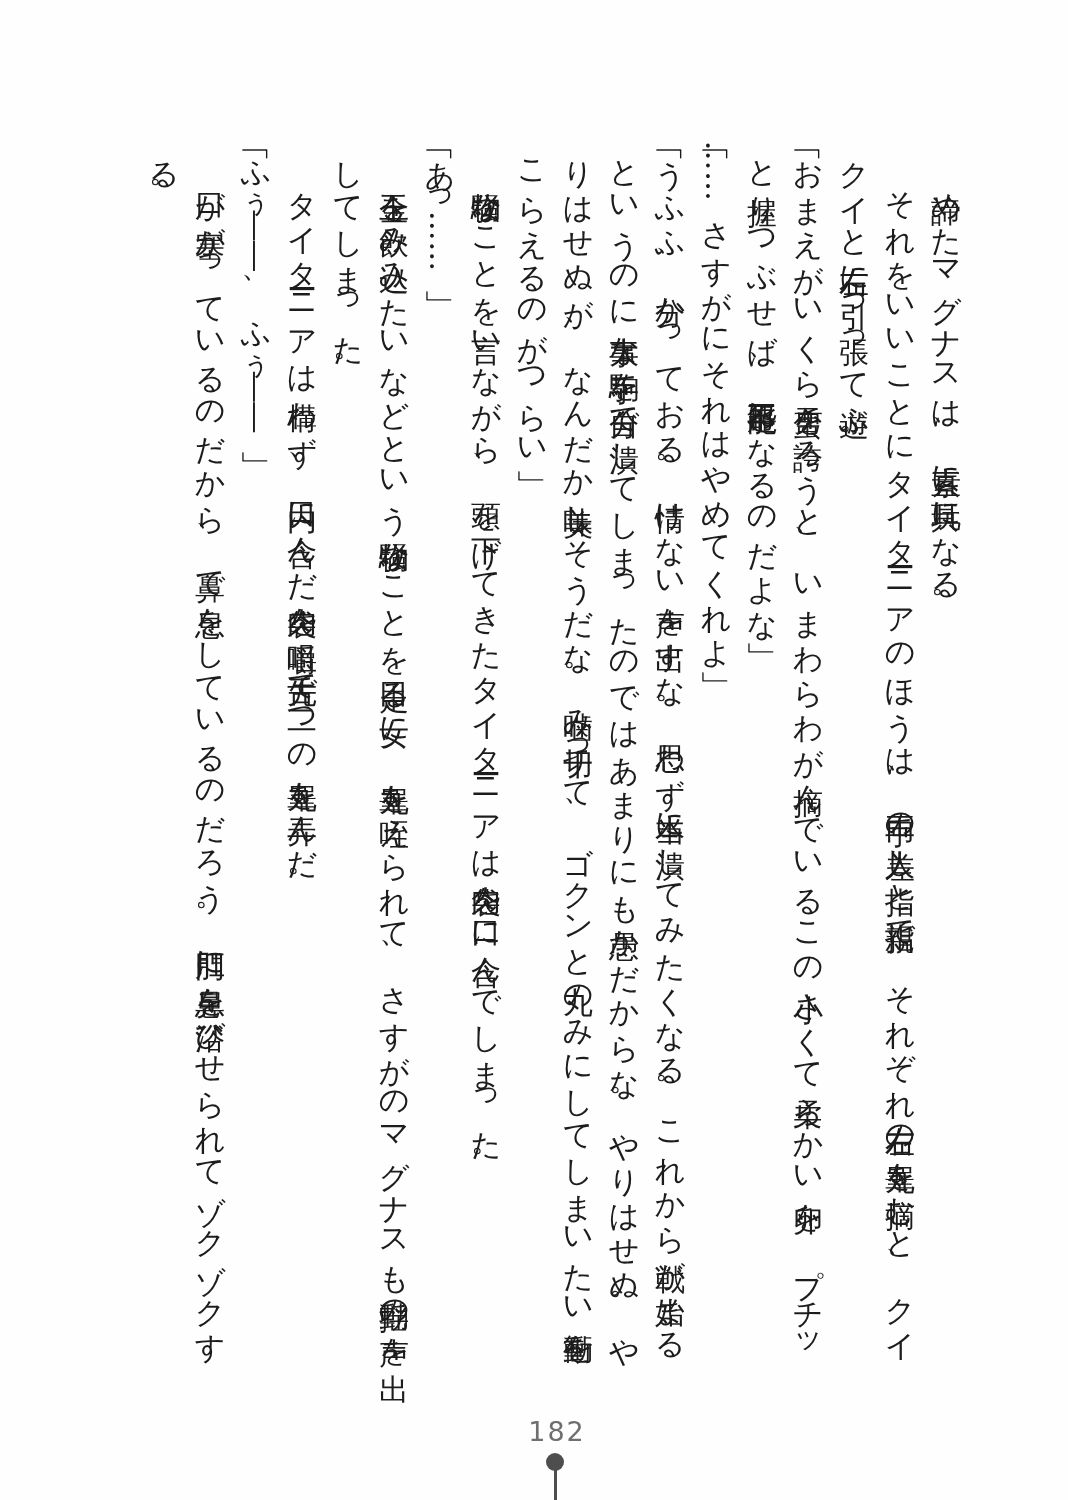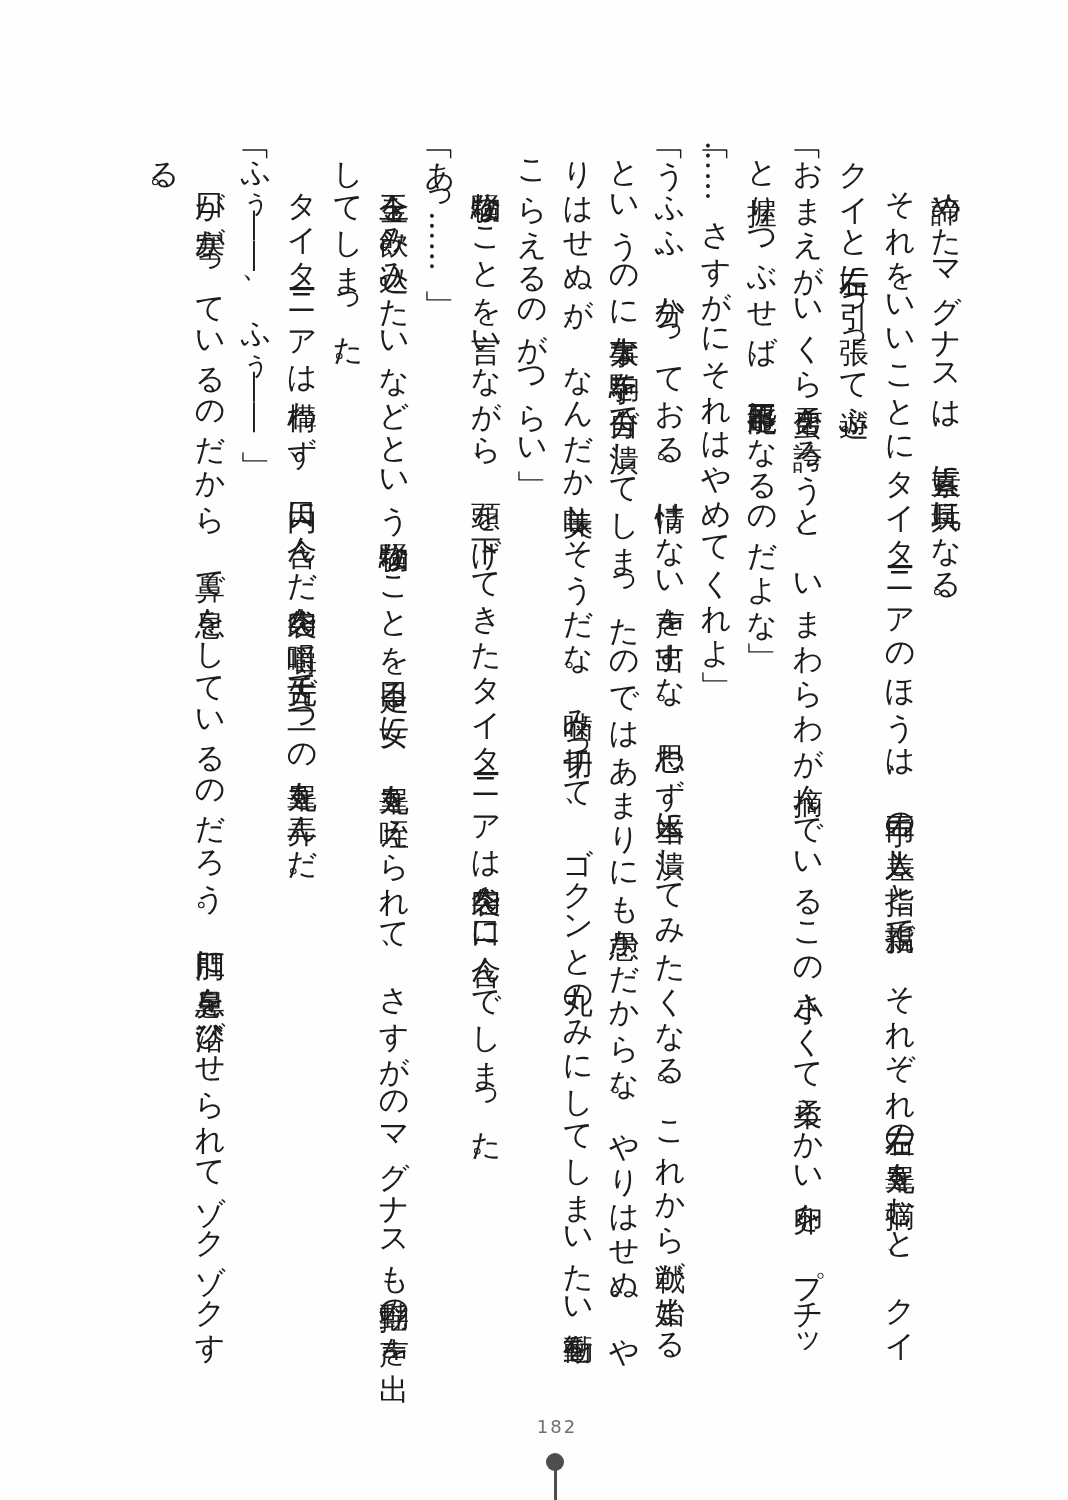--- a/index.html
+++ b/index.html
@@ -32,21 +32,21 @@
     margin: 0;
     padding: 0;
   }
   .page-number {
     position: absolute;
     top: 1416px;
     left: 497px;
     width: 120px;
     text-align: center;
     font-family: "DejaVu Sans", "Liberation Sans", sans-serif;
-    font-size: 18px;
+    font-size: 27px;
     letter-spacing: 2px;
     color: #6f6f6f;
   }
   .marker-dot {
     position: absolute;
     left: 546px;
     top: 1453px;
     width: 18px;
     height: 18px;
     border-radius: 50%;

